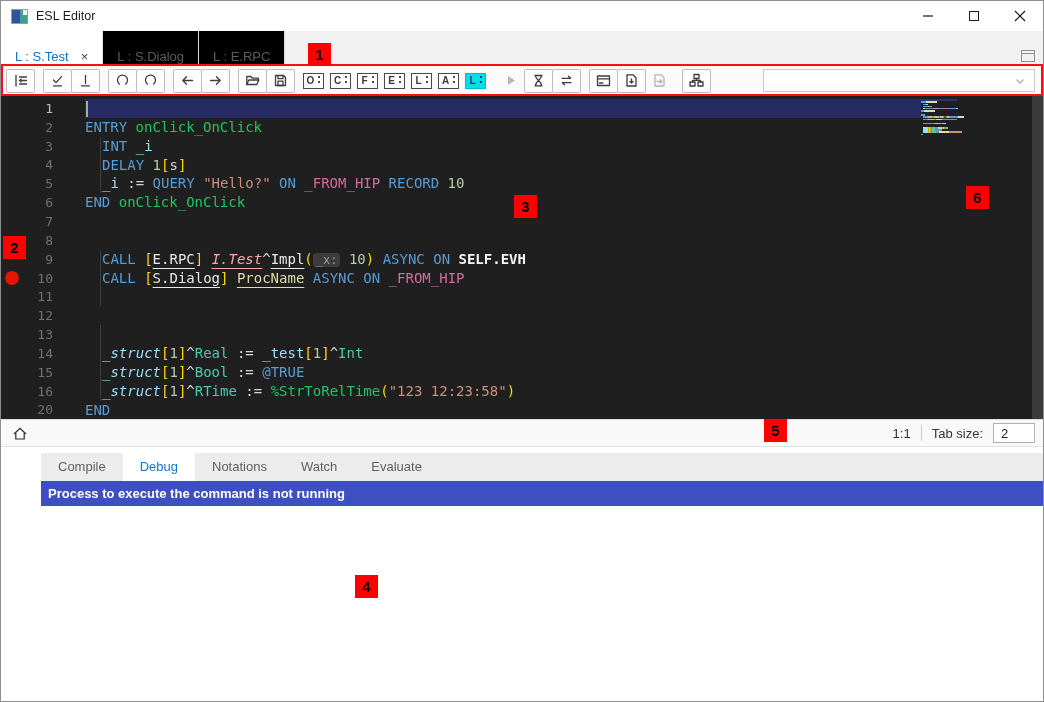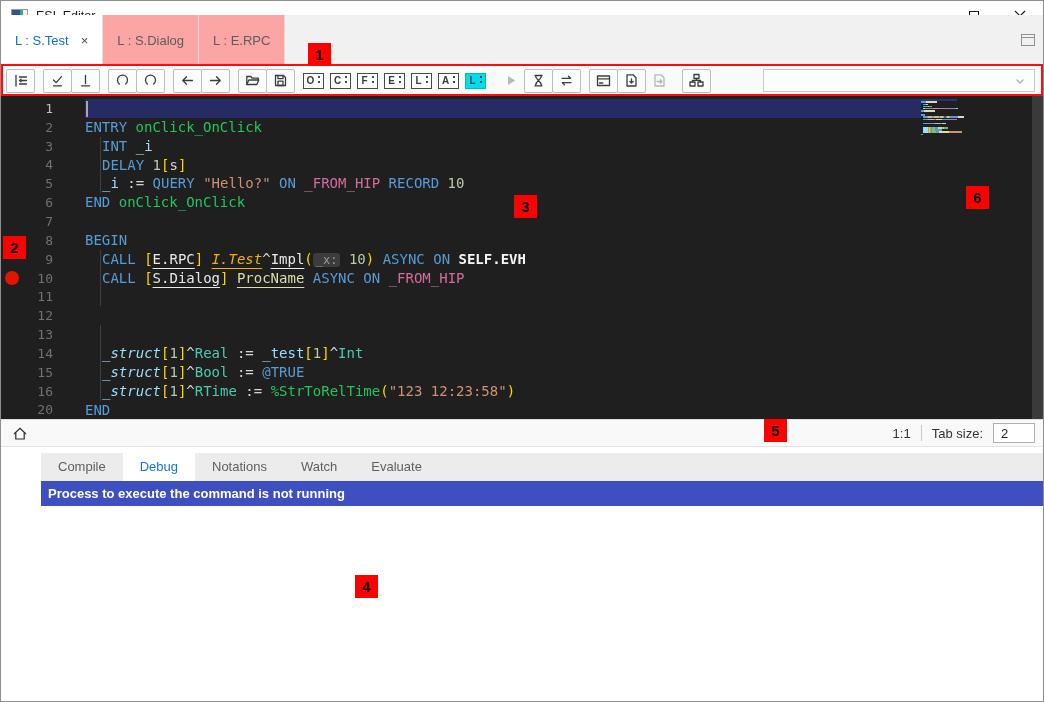--- a/index.html
+++ b/index.html
@@ -12,22 +12,22 @@
   .app-icon { width:17px; height:15px; margin-left:10px; border:1px solid #9a9a9a; position:relative; background:#2b579a; }
   .app-icon .g { position:absolute; right:0; top:0; width:7px; height:100%; background:#3fa08b; }
   .app-icon .w { position:absolute; right:0; top:0; width:4px; height:5px; background:#f2f2f2; }
   .title-text { margin-left:8px; font-size:12.5px; color:#1a1a1a; }
   .win-controls { margin-left:auto; display:flex; height:100%; }
   .win-btn { width:46px; height:100%; display:flex; align-items:center; justify-content:center; cursor:default; }
   .win-btn svg { stroke:#1a1a1a; stroke-width:1.2; fill:none; }
   .max-glyph { width:10px; height:10px; border:1.2px solid #1a1a1a; }
 
   
-  .tabstrip { position:absolute; left:0; top:14px; width:100%; height:50px; background:#f1f1f1; display:flex; align-items:stretch; }
-  .etab { display:flex; align-items:center; padding:0 14px; font-size:13px; color:#5d5d5d; background:#fca5a5; border-right:1px solid #dcdcdc; cursor:default; }
+  .tabstrip { position:absolute; left:0; top:30px; width:100%; height:50px; background:#f1f1f1; display:flex; align-items:stretch; }
+  .etab { display:flex; align-items:center; padding:0 14px; font-size:13px; color:#5d5d5d; background:#000000; border-right:1px solid #dcdcdc; cursor:default; }
   .etab.active { background:#fff; color:#0b72c9; border-right:1px solid #e0e0e0; }
   .etab .close-x { margin-left:12px; font-size:13px; color:#444; line-height:1; }
   .panel-ic { width:14px; height:12px; border:1.3px solid #8f8f8f; position:relative; display:inline-block; background:transparent; }
   .panel-ic::after { content:""; position:absolute; left:0; right:0; top:2.2px; height:1.3px; background:#8f8f8f; }
   .strip-right { margin-left:auto; display:flex; align-items:center; padding-right:8px; }
 
   
   .toolbar { position:absolute; left:0; top:64px; width:100%; height:31px; background:#fafafa; display:flex; align-items:center; padding:0 8px 0 5px; }
   .tb-group { display:flex; margin-right:8px; }
   .tb-btn { width:29px; height:24px; background:#fdfdfd; border:1px solid #bdbdbd; border-radius:2px; display:flex; align-items:center; justify-content:center; cursor:default; }
@@ -54,21 +54,21 @@
   .cl.cur .ct { background:#262b63; }
   .cl.cur .ln { color:#c0c0c0; }
   .guide { position:absolute; left:15px; top:0; bottom:0; width:1px; background:#3f3f3f; }
   .cursor { position:absolute; left:1px; top:1.5px; width:1.6px; height:16px; background:#a8a8a8; }
   .s-kw{color:#569CD6} .s-fn{color:#22c55e}
   .s-fnu{color:#DCDCAA; text-decoration:underline; text-underline-offset:3.5px}
   .s-var{color:#9CDCFE} .s-vari{color:#9CDCFE; font-style:italic}
   .s-num{color:#B5CEA8} .s-brk{color:#FFD700} .s-str{color:#CE9178}
   .s-pink{color:#D16D9E} .s-op{color:#D4D4D4}
   .s-typu{color:#E8E8E8; text-decoration:underline; text-underline-offset:3.5px}
-  .s-typiu{color:#eab308; font-style:italic; text-decoration:underline; text-underline-offset:3.5px}
+  .s-typiu{color:#fca5a5; font-style:italic; text-decoration:underline; text-underline-offset:3.5px}
   .s-typub{color:#F5F5F5; font-weight:bold; text-underline-offset:3.5px}
   .s-typ2{color:#4EC9B0}
   .s-hint{background:#3c3c3c; color:#9a9a9a; border-radius:3px; padding:0 3px; font-size:12px}
   .breakpoint { position:absolute; left:4px; width:14px; height:14px; border-radius:50%; background:#e51400; }
   .minimap { position:absolute; left:920px; top:3px; width:92px; }
   .mm-line { height:2.15px; white-space:nowrap; overflow:hidden; }
   .mm-line span { display:inline-block; height:1.5px; vertical-align:top; margin-top:0.3px; }
   .scrollbar { position:absolute; left:1031px; top:0; width:13px; height:323px; background:#3a3a3a; }
 
   
@@ -290,21 +290,20 @@
         <div class="cl">
           <span class="ln">6</span>
           <span class="ct"><span class="s-kw">END </span><span class="s-fn">onClick_OnClick</span></span>
         </div>
         <div class="cl">
           <span class="ln">7</span>
           <span class="ct"></span>
         </div>
         <div class="cl">
           <span class="ln">8</span>
-          <span class="ct"><span class="s-kw">BEGIN</span></span>
         </div>
         <div class="cl">
           <span class="ln">9</span>
           <span class="ct ind"><span class="guide"></span><span class="s-kw">CALL </span><span class="s-brk">[</span><span class="s-typu">E.RPC</span><span class="s-brk">]</span><span class="s-op"> </span><span class="s-typiu">I.Test</span><span class="s-op">^</span><span class="s-typu">Impl</span><span class="s-brk">(</span><span class="s-hint">_x:</span><span class="s-op"> </span><span class="s-num">10</span><span class="s-brk">)</span><span class="s-kw"> ASYNC ON </span><span class="s-typub">SELF.EVH</span></span>
         </div>
         <div class="cl">
           <span class="ln">10</span>
           <span class="ct ind"><span class="guide"></span><span class="s-kw">CALL </span><span class="s-brk">[</span><span class="s-typu">S.Dialog</span><span class="s-brk">]</span><span class="s-op"> </span><span class="s-fnu">ProcName</span><span class="s-kw"> ASYNC ON </span><span class="s-pink">_FROM_HIP</span></span>
         </div>
         <div class="cl">

